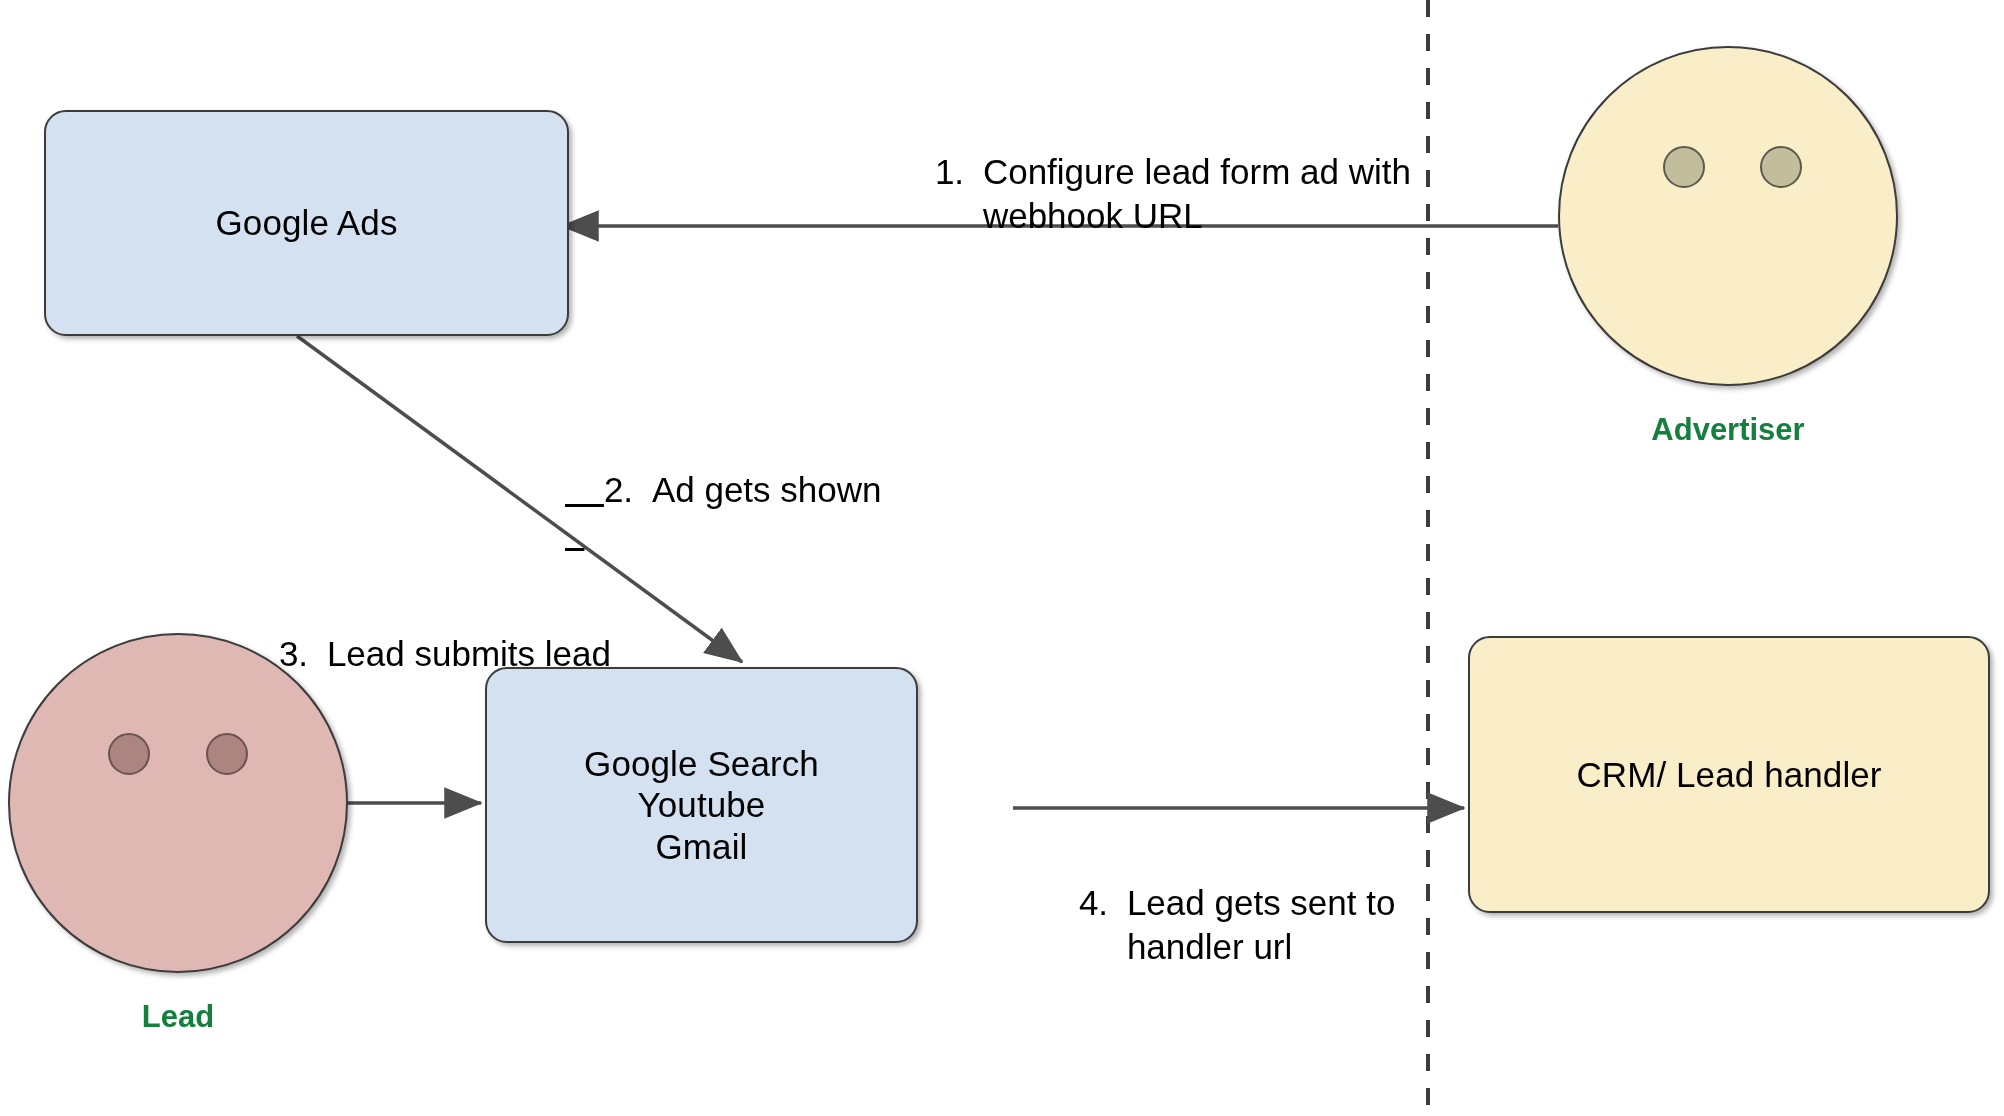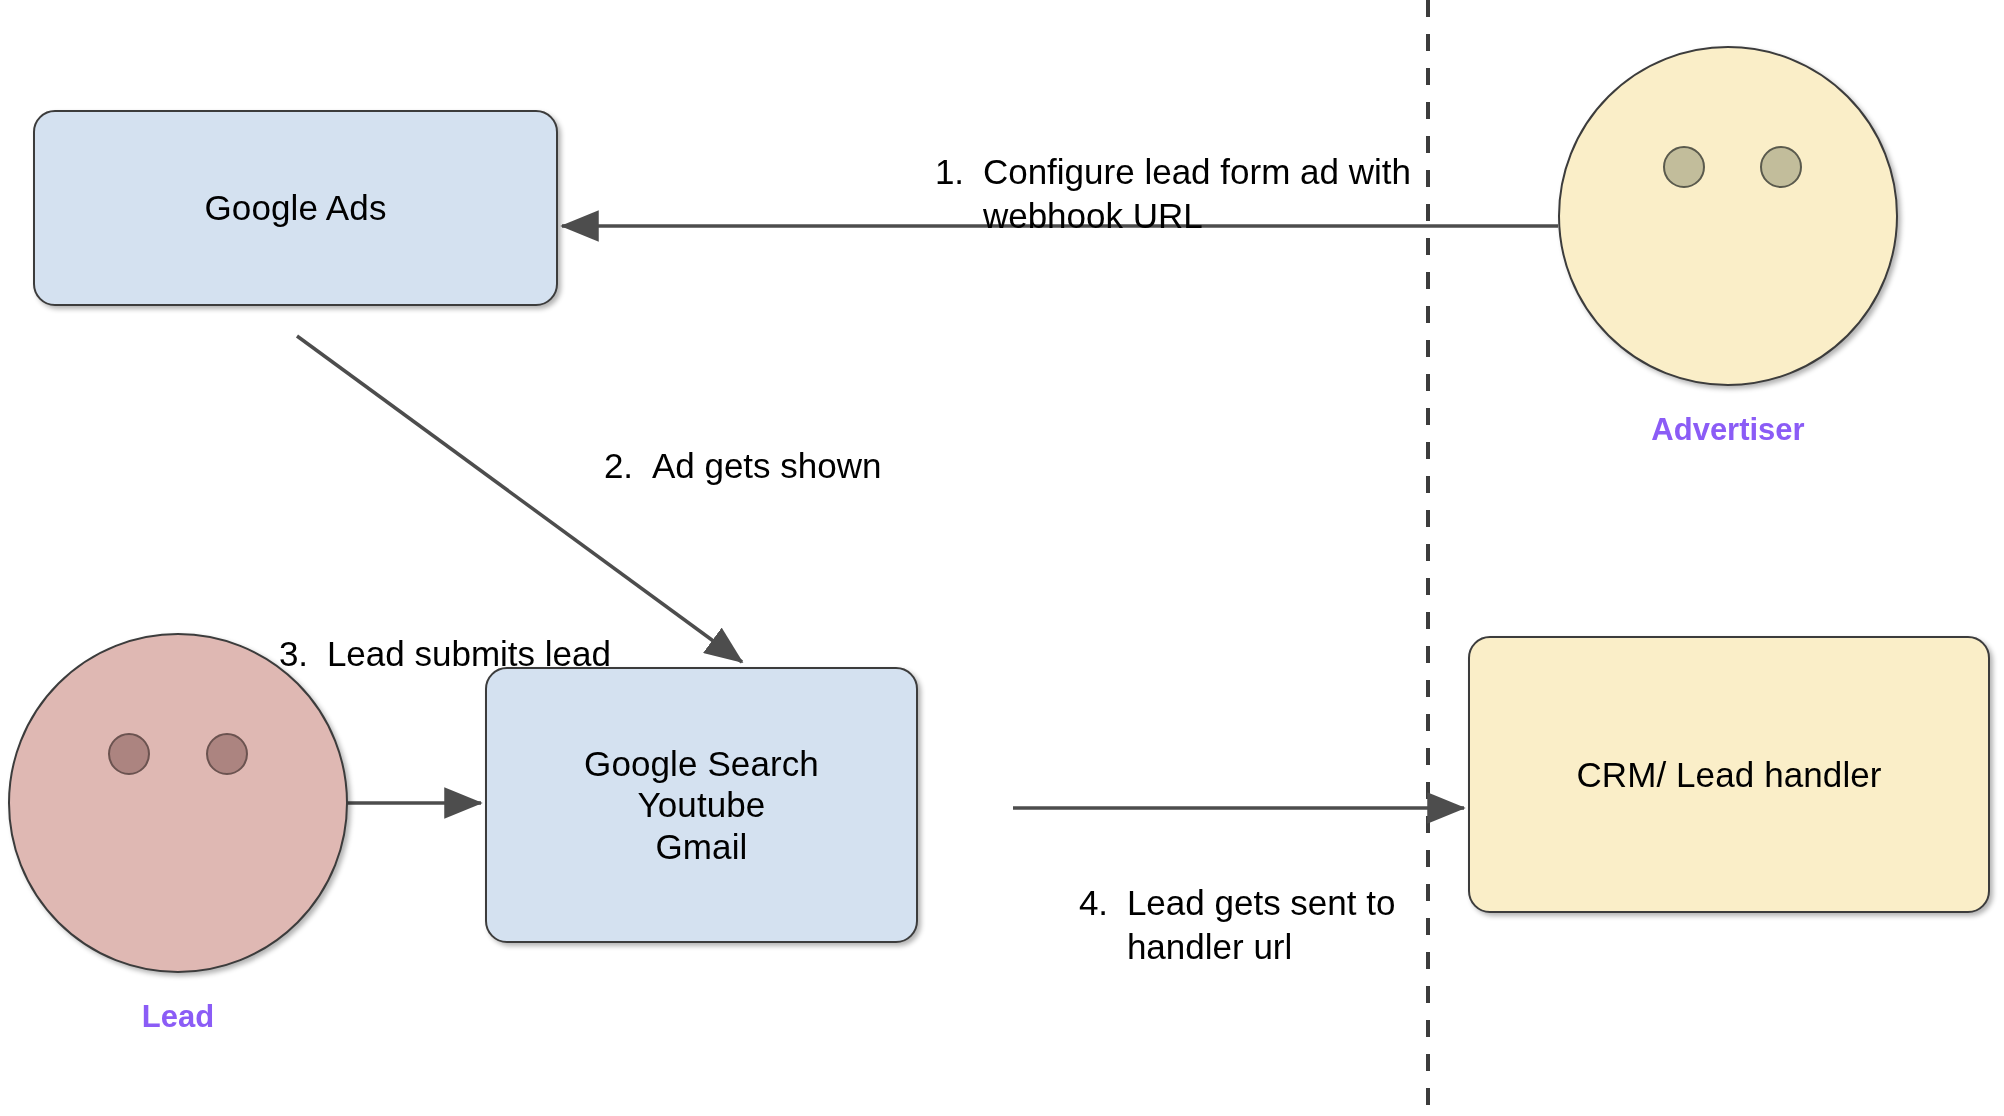--- a/index.html
+++ b/index.html
@@ -41,22 +41,22 @@
     text-align: center;
     box-shadow: 3px 3px 5px rgba(0,0,0,0.30);
   }
   .node-box .node-label {
     font-size: 35px;
     line-height: 1.18;
     color: #000;
     letter-spacing: 0.1px;
   }
   #box-google-ads {
-    left: 33px;  top: 110px;
-    width: 525px; height: 196px;
+    left: 44px;  top: 110px;
+    width: 525px; height: 226px;
     background: #d4e1f0;
   }
   #box-google-properties {
     left: 485px; top: 667px;
     width: 433px; height: 276px;
     background: #d4e1f0;
   }
   #box-crm {
     left: 1468px; top: 636px;
     width: 522px; height: 277px;
@@ -79,21 +79,21 @@
     box-sizing: border-box;
     border-radius: 50%;
     border: 2px solid #5a5a4d;
   }
   .actor-caption {
     position: absolute;
     width: 340px;
     text-align: center;
     font-size: 31px;
     font-weight: bold;
-    color: #8b5cf6;
+    color: #15803d;
   }
 
   #actor-advertiser .actor-face {
     left: 1558px; top: 46px;
     width: 340px; height: 340px;
     background: #faeec8;
   }
   #actor-advertiser .actor-eye { background: #c2bd9b; }
   #eye-advertiser-left  { left: 1663px; top: 146px; width: 42px; height: 42px; }
   #eye-advertiser-right { left: 1760px; top: 146px; width: 42px; height: 42px; }
@@ -119,21 +119,21 @@
   }
   .flow-label .step-num {
     display: inline-block;
     width: 48px;
   }
   .flow-label .step-text {
     display: inline-block;
     vertical-align: top;
   }
   #label-step-1 { left: 896px; top: 106px; }
-  #label-step-2 { left: 565px; top: 400px; }
+  #label-step-2 { left: 565px; top: 424px; text-decoration: underline; }
   #label-step-3 { left: 240px; top: 588px; }
   #label-step-4 { left: 1040px; top: 837px; }
 </style>
 </head>
 <body>
 
 <div id="canvas">
 
   <svg id="vector-layer" viewBox="0 0 2004 1116">
     <defs>

